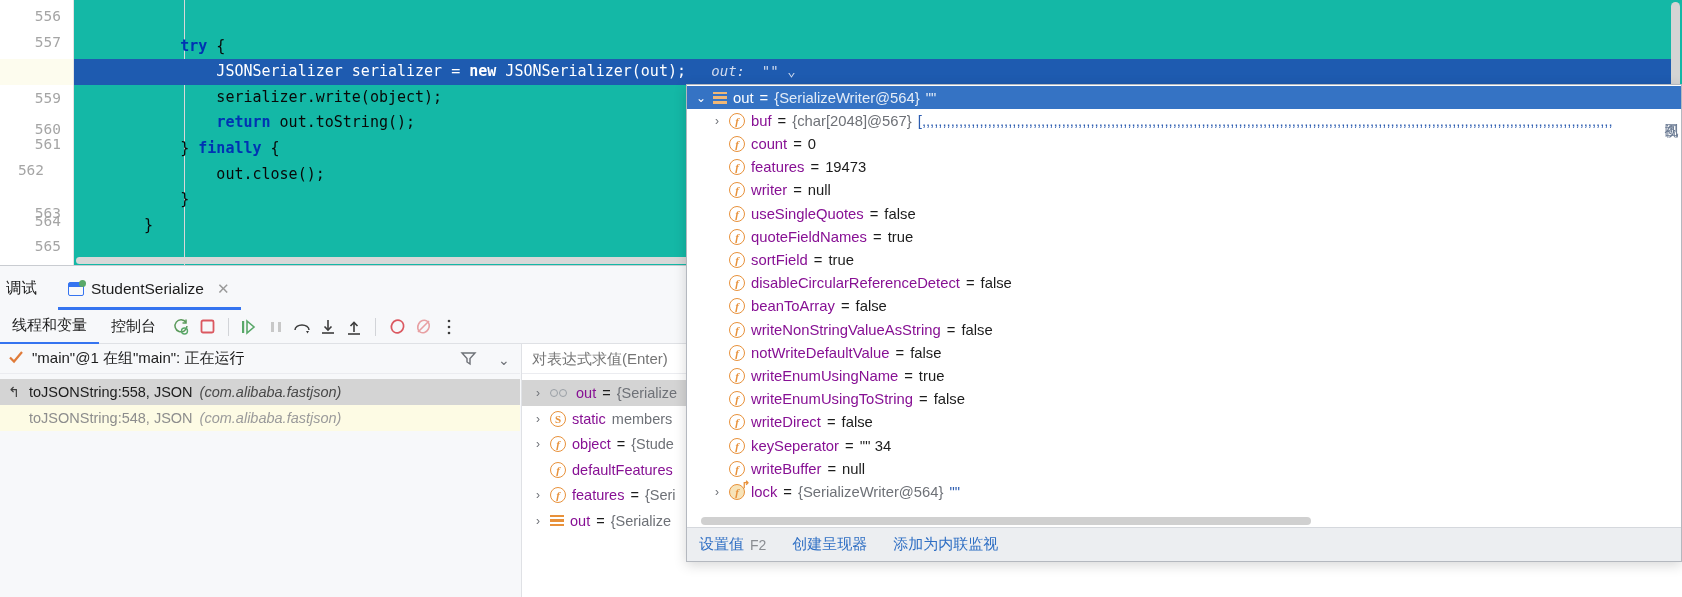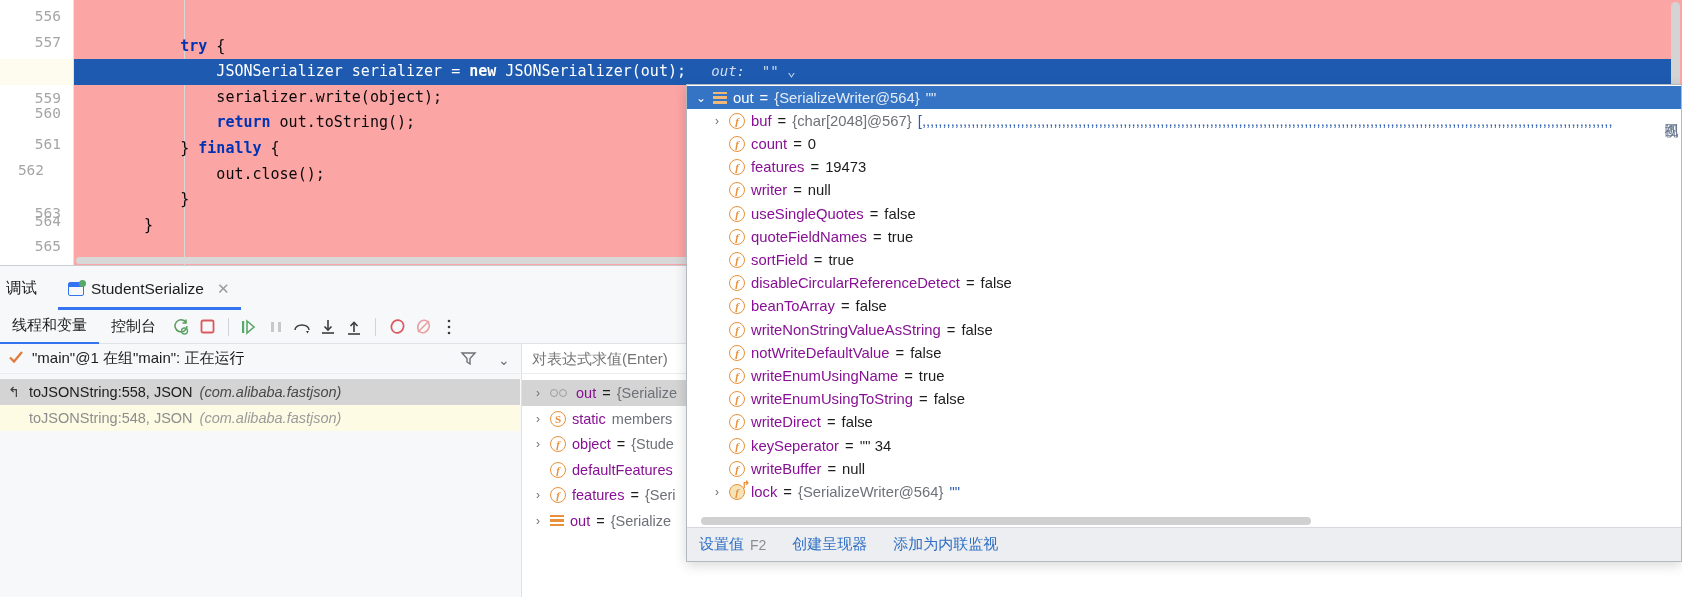--- a/index.html
+++ b/index.html
@@ -5,21 +5,21 @@
   * { box-sizing: border-box; margin: 0; padding: 0; }
   html, body {
     width: 1682px; height: 597px;
     background: #ffffff;
     font-family: "Liberation Sans", "DejaVu Sans", sans-serif;
     overflow: hidden;
   }
   #root { position: relative; width: 1682px; height: 597px; background: #fff; }
 
   
-  #editor { position: absolute; left: 0; top: 0; width: 1682px; height: 265px; background: #fca5a5; }
+  #editor { position: absolute; left: 0; top: 0; width: 1682px; height: 265px; background: #14b8a6; }
   .gutter {
     position: absolute; left: 0; top: 0; width: 74px; height: 265px;
     background: #fff; border-right: 1px solid #e3e3e3;
   }
   .lnum {
     position: absolute; right: 12px; width: 60px; text-align: right;
     font-family: "DejaVu Sans Mono", monospace; font-size: 14.5px; color: #a5a5a5;
   }
   .code-area { position: absolute; left: 74px; top: 0; right: 8px; height: 265px; }
   .code-line {
@@ -185,21 +185,21 @@
 
 <div id="root">
 
   <div id="editor">
     <div class="top-partial"></div>
     <div class="gutter">
         <div class="lnum" style="top: 8px;">556</div>
         <div class="lnum" style="top: 33.6px;">557</div>
         <div class="lnum" style="top: 59.2px;">558</div>
         <div class="lnum" style="top: 90px;">559</div>
-        <div class="lnum" style="top: 105px; margin-left: 16px;">560</div>
+        <div class="lnum" style="top: 121px; margin-left: 16px;">560</div>
         <div class="lnum" style="top: 136px;">561</div>
         <div class="lnum" style="top: 161.6px; text-align: center;">562</div>
         <div class="lnum" style="top: 205px;">563</div>
         <div class="lnum" style="top: 212.8px;">564</div>
         <div class="lnum" style="top: 238.4px;">565</div>
         <div style="position: absolute; left: 0px; right: 0px; height: 25.6px; background: rgb(253, 252, 238); top: 59.2px;"></div>
       </div>
     <div class="code-area">
       <div class="guide"></div>
     <div class="code-line" style="top: 8px;"><span class="txt"></span></div>

